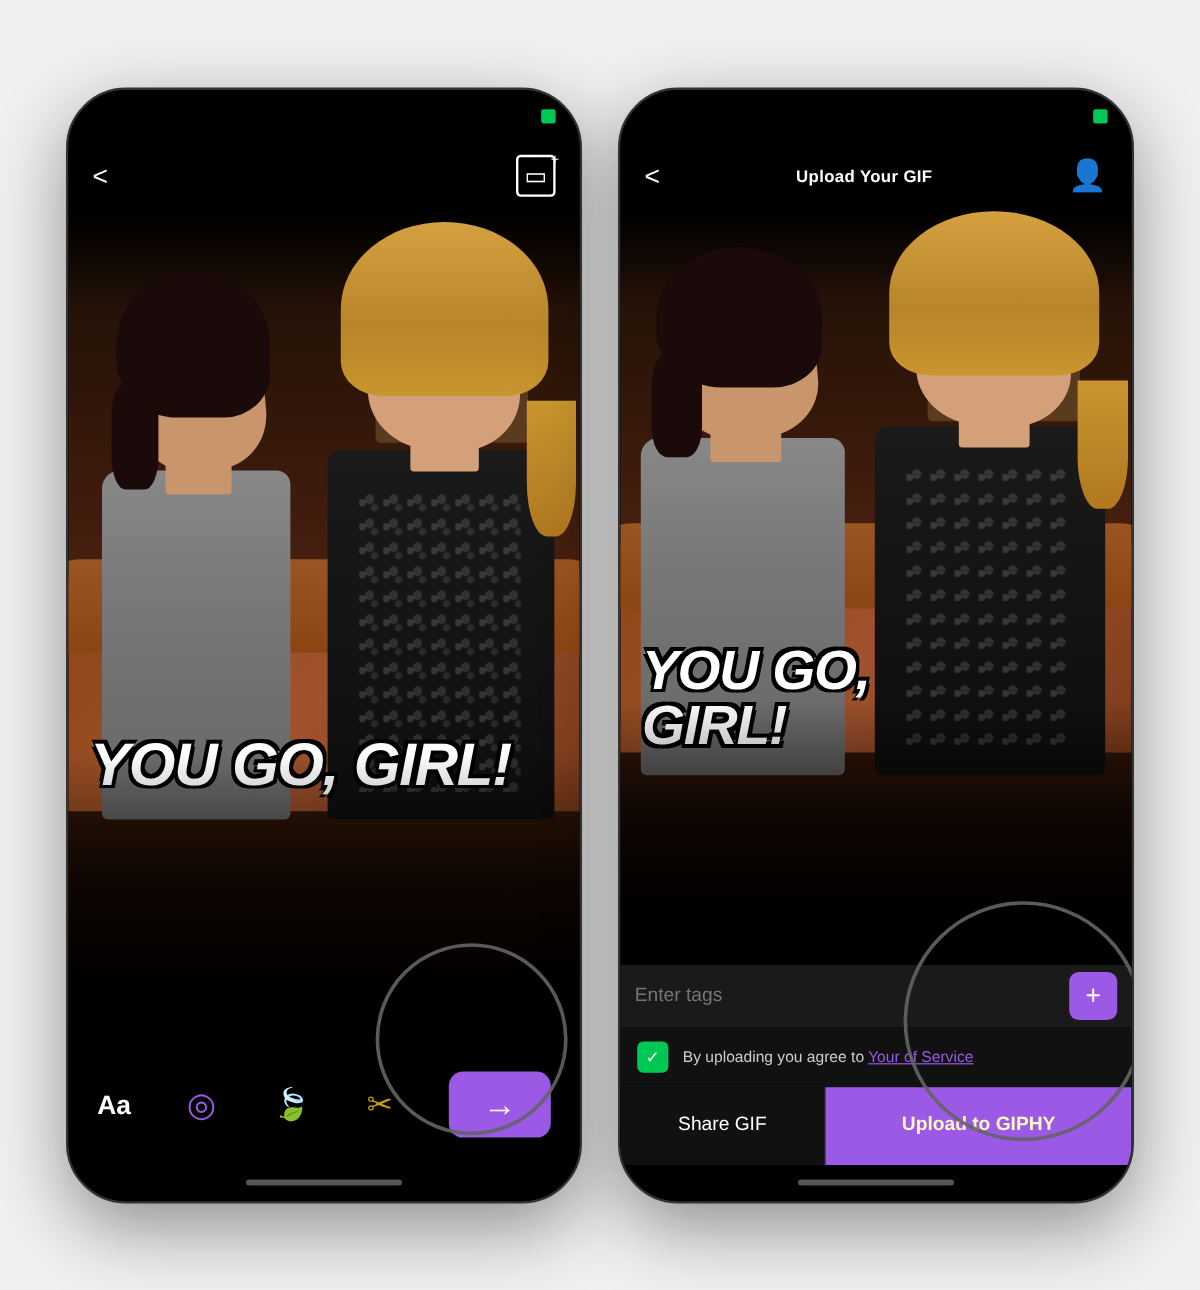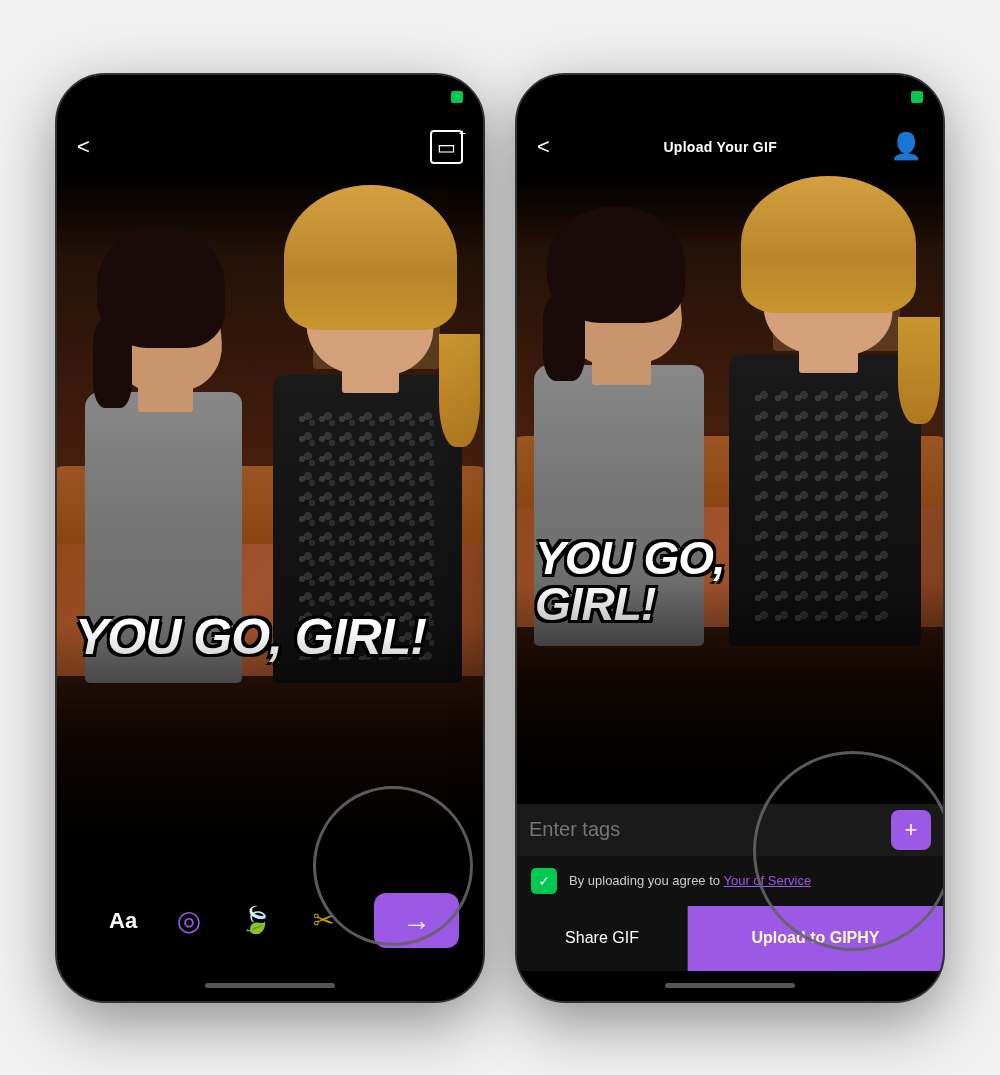--- a/index.html
+++ b/index.html
@@ -66,21 +66,20 @@
     }
 
     
     .toolbar {
       height: 100px;
       background: #000;
       display: flex;
       align-items: center;
       justify-content: space-between;
       padding: 0 24px;
-      margin-left: 28px;
     }
 
     .tool-btn {
       display: flex;
       align-items: center;
       justify-content: center;
       cursor: pointer;
     }
 
     .tool-icon-text {
@@ -151,21 +150,21 @@
       align-items: center;
       padding: 0 12px;
       gap: 8px;
     }
 
     .tags-input {
       flex: 1;
       background: transparent;
       border: none;
       color: #22c55e;
-      font-size: 20px;
+      font-size: 16px;
       outline: none;
     }
 
     .tags-add-btn {
       width: 40px;
       height: 40px;
       background: #9b59e6;
       border-radius: 8px;
       display: flex;
       align-items: center;

